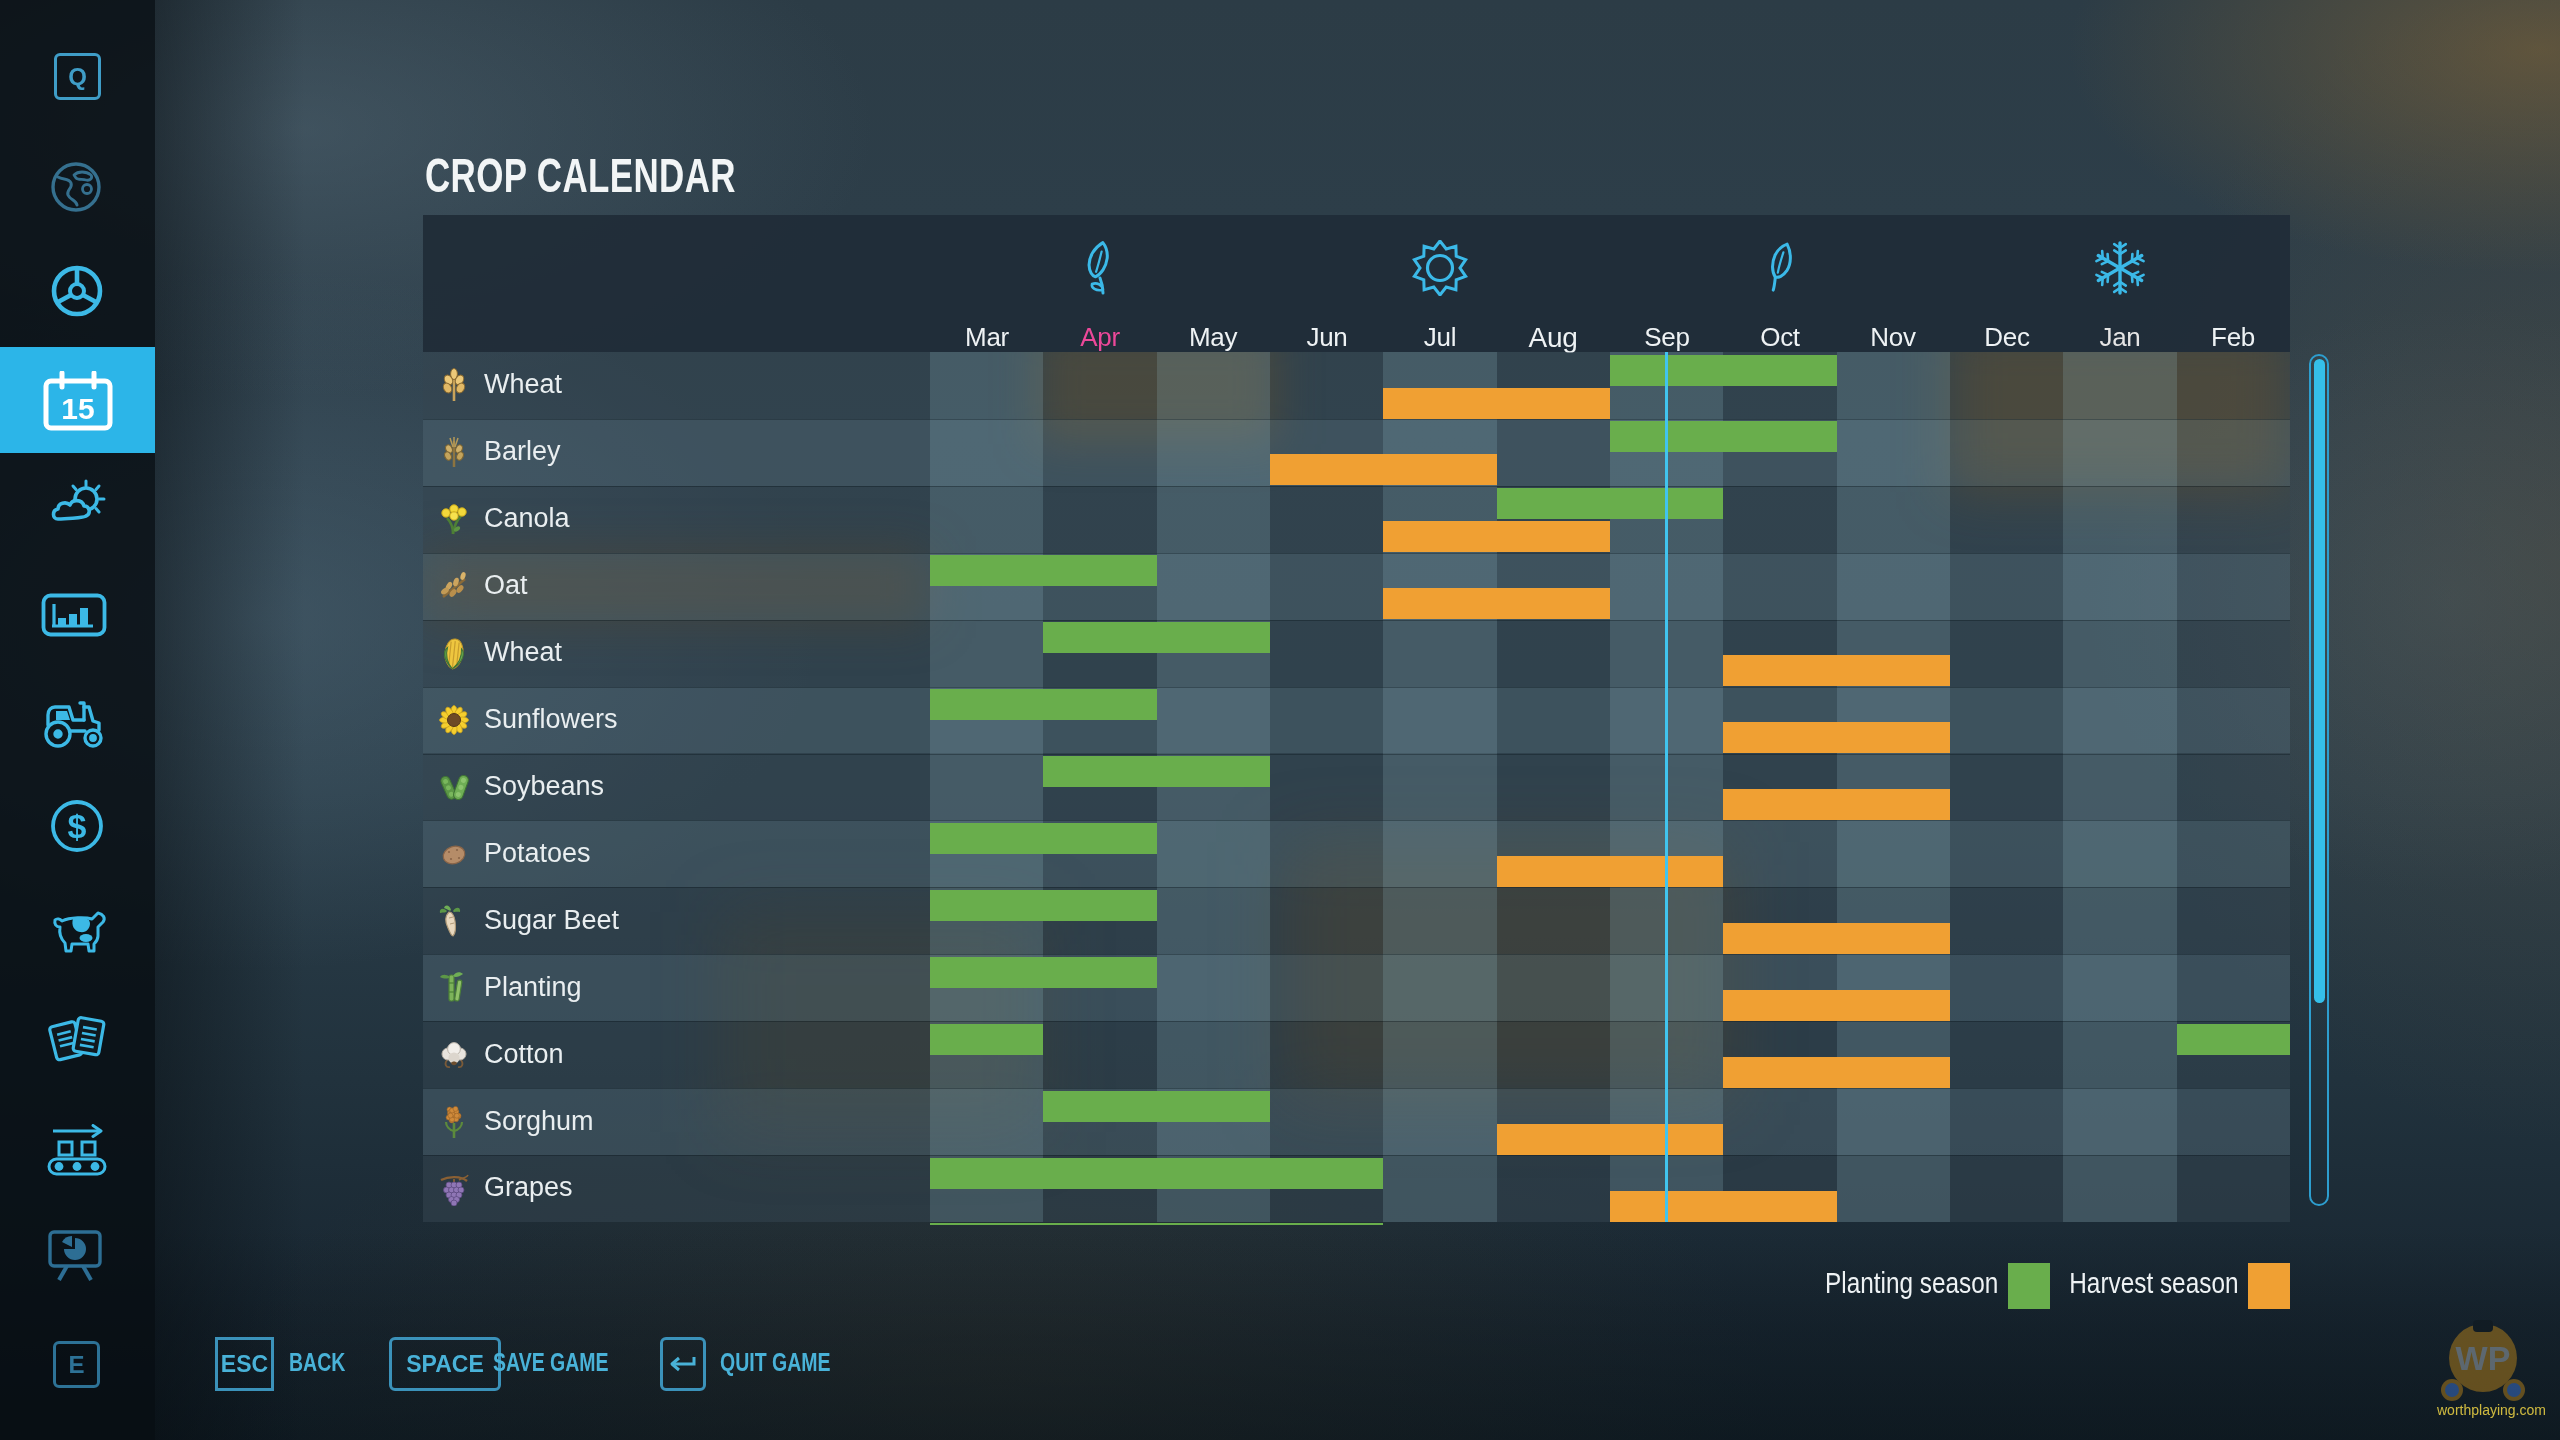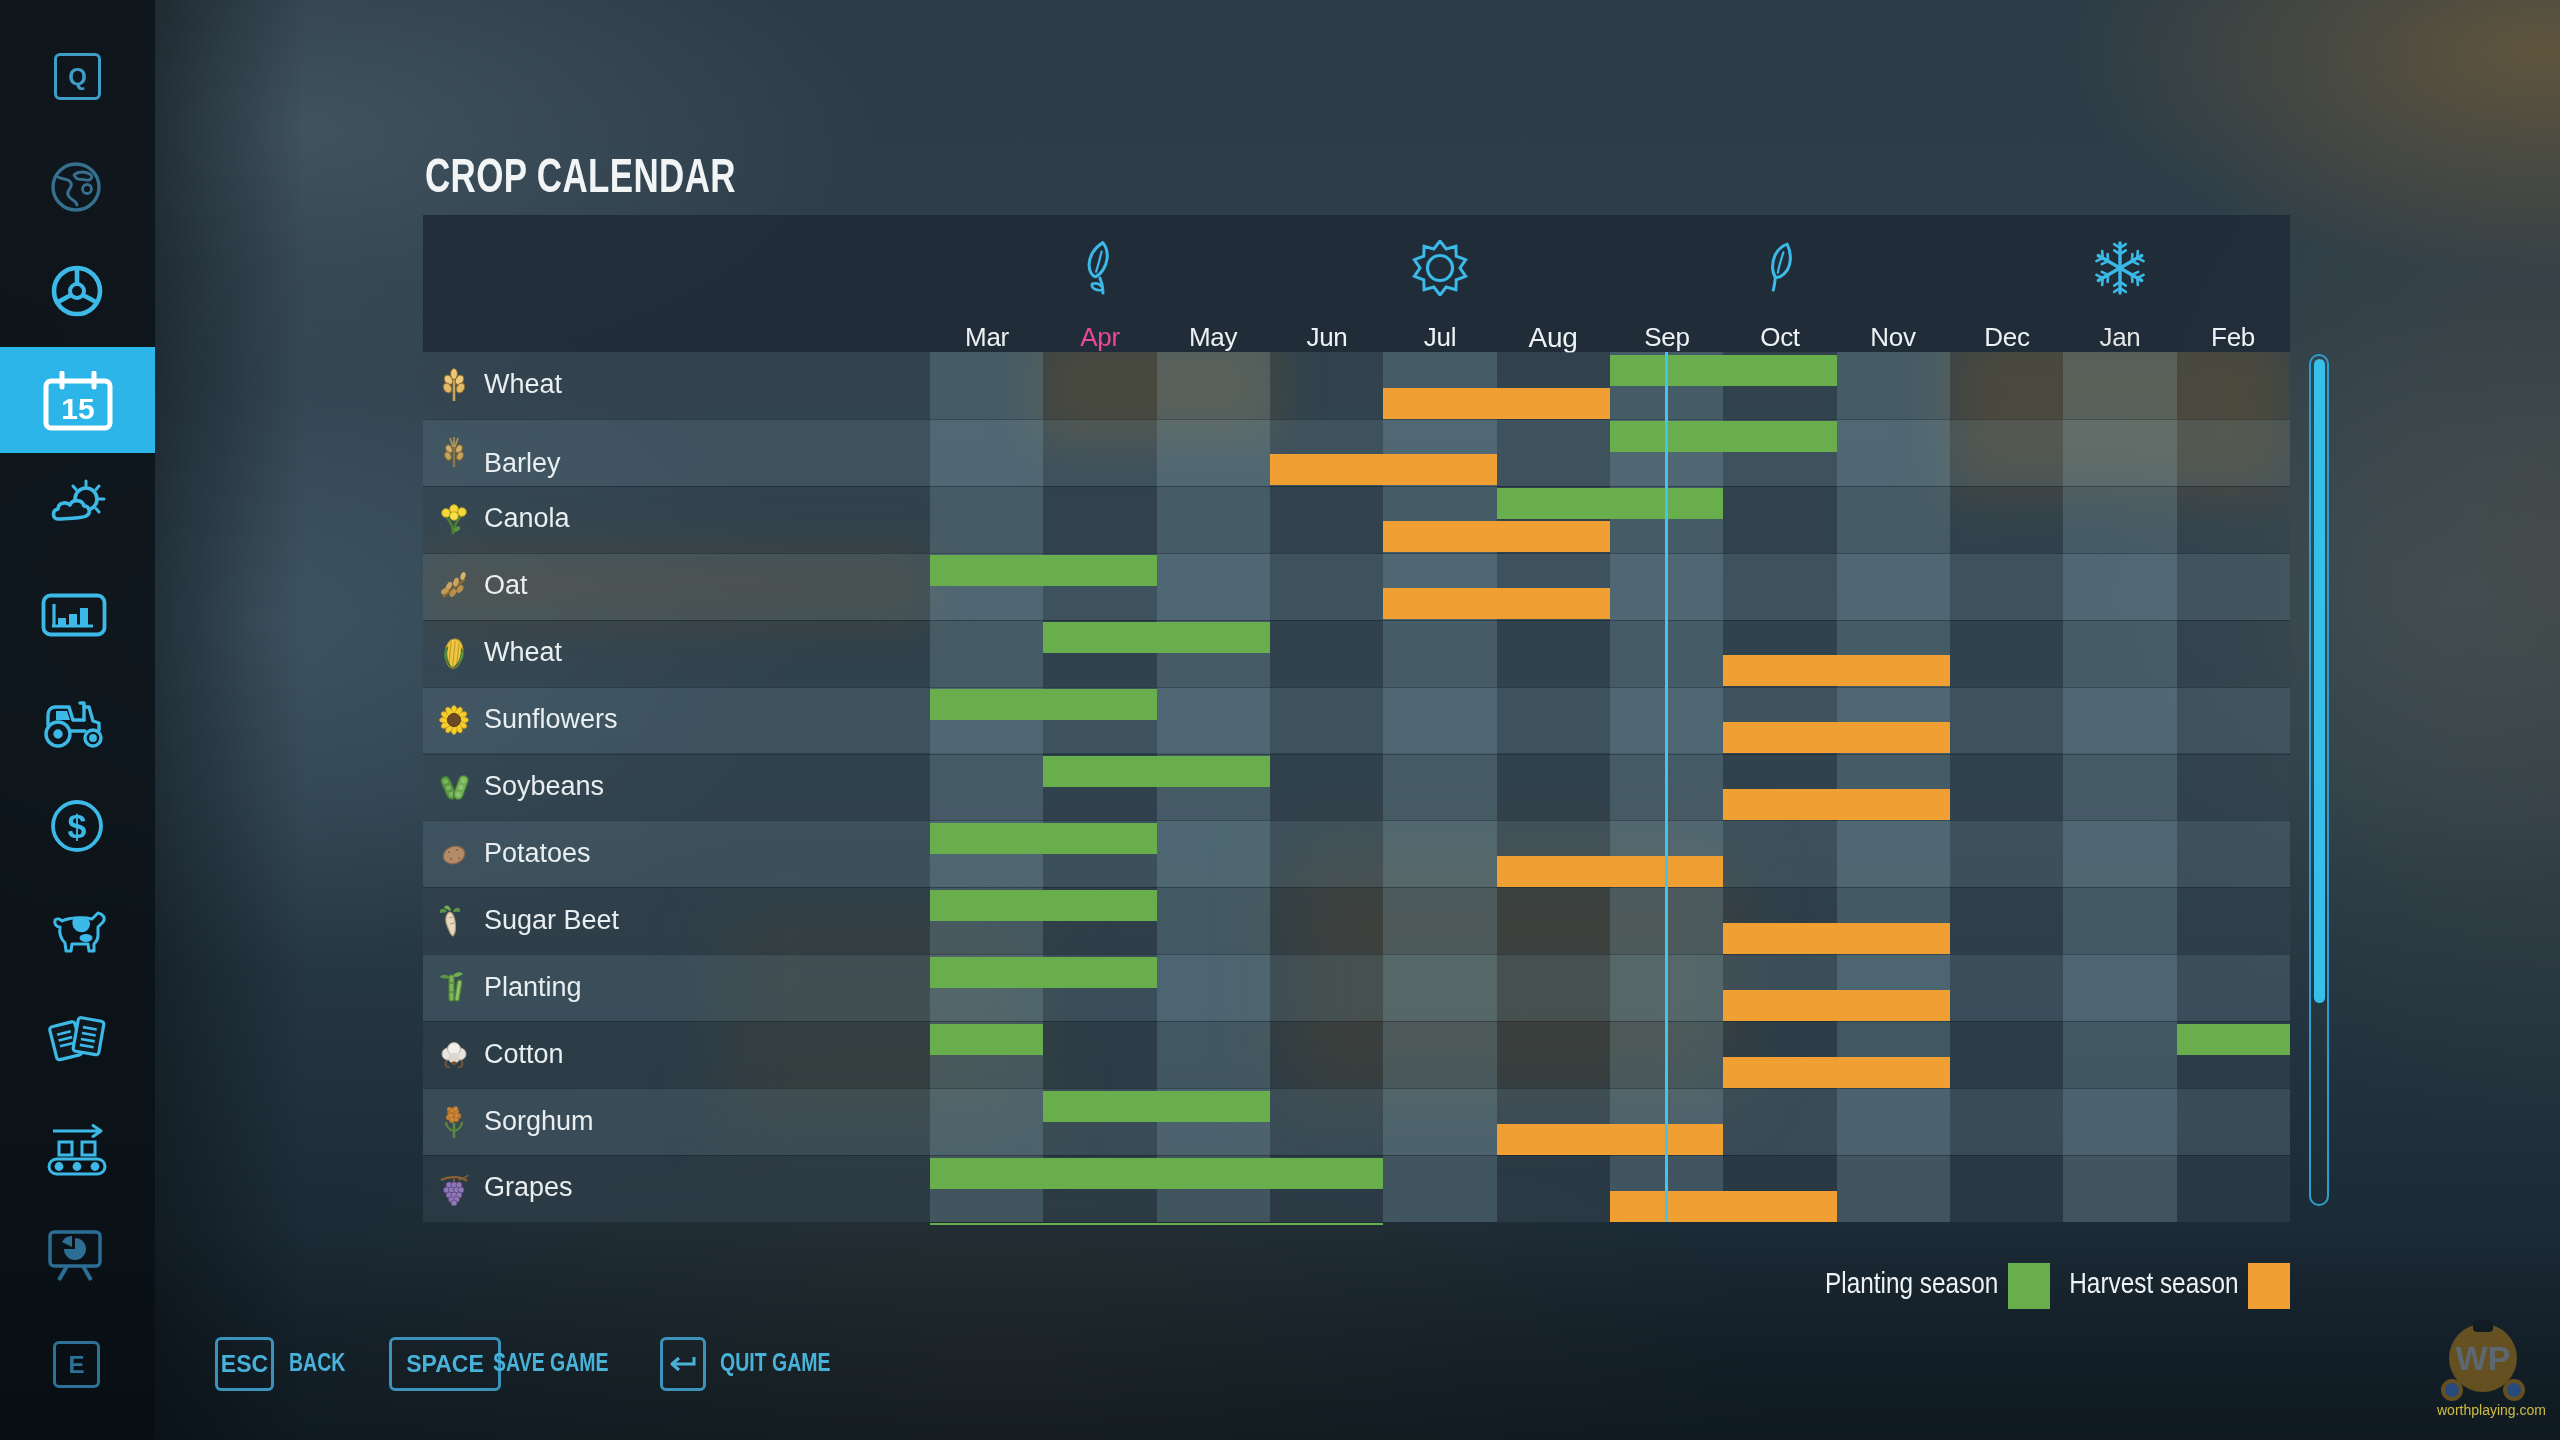--- a/index.html
+++ b/index.html
@@ -248,21 +248,21 @@
         <line x1="17" y1="6" x2="17" y2="32" stroke="#8d7440" stroke-width="2.5"></line>
         <line x1="13" y1="3" x2="16" y2="12" stroke="#b59a58" stroke-width="1.5"></line>
         <line x1="17" y1="2" x2="17" y2="12" stroke="#b59a58" stroke-width="1.5"></line>
         <line x1="21" y1="3" x2="18" y2="12" stroke="#b59a58" stroke-width="1.5"></line>
         <ellipse cx="12" cy="14" rx="3.2" ry="4.4" fill="#cfb06a" transform="rotate(-24 12 14)"></ellipse>
         <ellipse cx="22" cy="14" rx="3.2" ry="4.4" fill="#cfb06a" transform="rotate(24 22 14)"></ellipse>
         <ellipse cx="11" cy="21" rx="3.2" ry="4.4" fill="#c4a45c" transform="rotate(-24 11 21)"></ellipse>
         <ellipse cx="23" cy="21" rx="3.2" ry="4.4" fill="#c4a45c" transform="rotate(24 23 21)"></ellipse>
         </g>
       </svg></div>
-<div class="abs" style="left:484px;top:436px;font-size:27px;color:#e9eef0;margin-top:12px;">Barley</div>
+<div class="abs" style="left:484px;top:436px;font-size:27px;color:#e9eef0;">Barley</div>
 <div class="abs" style="left:437px;top:502px;"><svg width="34" height="34" viewBox="0 0 34 34" style="">
         <path d="M16 32 C16 24 14 20 10 16" stroke="#4d7f35" stroke-width="2.5" fill="none"></path>
         <path d="M16 32 C17 24 20 18 24 14" stroke="#4d7f35" stroke-width="2.5" fill="none"></path>
         <ellipse cx="20" cy="27" rx="3.5" ry="2" fill="#5d9442" transform="rotate(-35 20 27)"></ellipse>
         <circle cx="9" cy="11" r="4.2" fill="#f3d93b" stroke="#c9a818" stroke-width="1"></circle>
         <circle cx="17" cy="7" r="4.2" fill="#f3d93b" stroke="#c9a818" stroke-width="1"></circle>
         <circle cx="25" cy="10" r="4.2" fill="#f3d93b" stroke="#c9a818" stroke-width="1"></circle>
         <circle cx="17" cy="14" r="4.2" fill="#f7e24e" stroke="#c9a818" stroke-width="1"></circle>
       </svg></div>
 <div class="abs" style="left:484px;top:503px;font-size:27px;color:#e9eef0;">Canola</div>
@@ -413,21 +413,21 @@
         </g>
       </svg></div>
 <div class="abs" style="left:484px;top:1172px;font-size:27px;color:#e9eef0;">Grapes</div>
 <div class="abs" style="left:1665px;top:352px;width:3px;height:870px;background:#41c4ee;"></div>
 <div class="abs" style="left:2309px;top:354px;width:20px;height:852px;border:2.5px solid #2d9ecf;border-radius:10px;box-sizing:border-box;"></div>
 <div class="abs" style="left:2313.5px;top:358.5px;width:11px;height:644px;background:#35bfe9;border-radius:6px;"></div>
 <div class="abs" style="right:562px;top:1267px;font-size:29px;color:#eef2f4;transform:scaleX(0.84);transform-origin:right center;">Planting season</div>
 <div class="abs" style="left:2008px;top:1263px;width:42px;height:46px;background:#69ae4c;"></div>
 <div class="abs" style="right:322px;top:1267px;font-size:29px;color:#eef2f4;transform:scaleX(0.84);transform-origin:right center;">Harvest season</div>
 <div class="abs" style="left:2248px;top:1263px;width:42px;height:46px;background:#f0a033;"></div>
-<div style="position:absolute;left:215px;top:1337px;width:59px;height:54px;border:3px solid #3b92ba;border-radius:6px;box-sizing:border-box;display:flex;align-items:center;justify-content:center;font-weight:bold;font-size:23px;color:#49b2d8;letter-spacing:0px;">ESC</div>
+<div style="position:absolute;left:215px;top:1337px;width:59px;height:54px;border:3px solid #3b92ba;border-radius:0;box-sizing:border-box;display:flex;align-items:center;justify-content:center;font-weight:bold;font-size:23px;color:#49b2d8;letter-spacing:0px;">ESC</div>
 <div class="abs" style="left:289px;top:1348px;font-size:25px;font-weight:bold;color:#49b2d8;transform:scaleX(0.78);transform-origin:left center;">BACK</div>
 <div style="position:absolute;left:389px;top:1337px;width:112px;height:54px;border:3px solid #3b92ba;border-radius:6px;box-sizing:border-box;display:flex;align-items:center;justify-content:center;font-weight:bold;font-size:23px;color:#49b2d8;letter-spacing:0px;">SPACE</div>
 <div class="abs" style="left:493px;top:1348px;font-size:25px;font-weight:bold;color:#49b2d8;transform:scaleX(0.78);transform-origin:left center;">SAVE GAME</div>
 <div class="abs" style="left:660px;top:1337px;width:46px;height:54px;border:3px solid #3b92ba;border-radius:6px;box-sizing:border-box;display:flex;align-items:center;justify-content:center;">
       <svg width="30" height="20" viewBox="0 0 30 20" style="">
         <path d="M26 3 L26 10 L6 10" stroke="#49b2d8" stroke-width="3" fill="none"></path>
         <path d="M11 4 L4 10 L11 16" stroke="#49b2d8" stroke-width="3" fill="none" stroke-linejoin="round"></path>
       </svg>
     </div>
 <div class="abs" style="left:720px;top:1348px;font-size:25px;font-weight:bold;color:#49b2d8;transform:scaleX(0.78);transform-origin:left center;">QUIT GAME</div>

